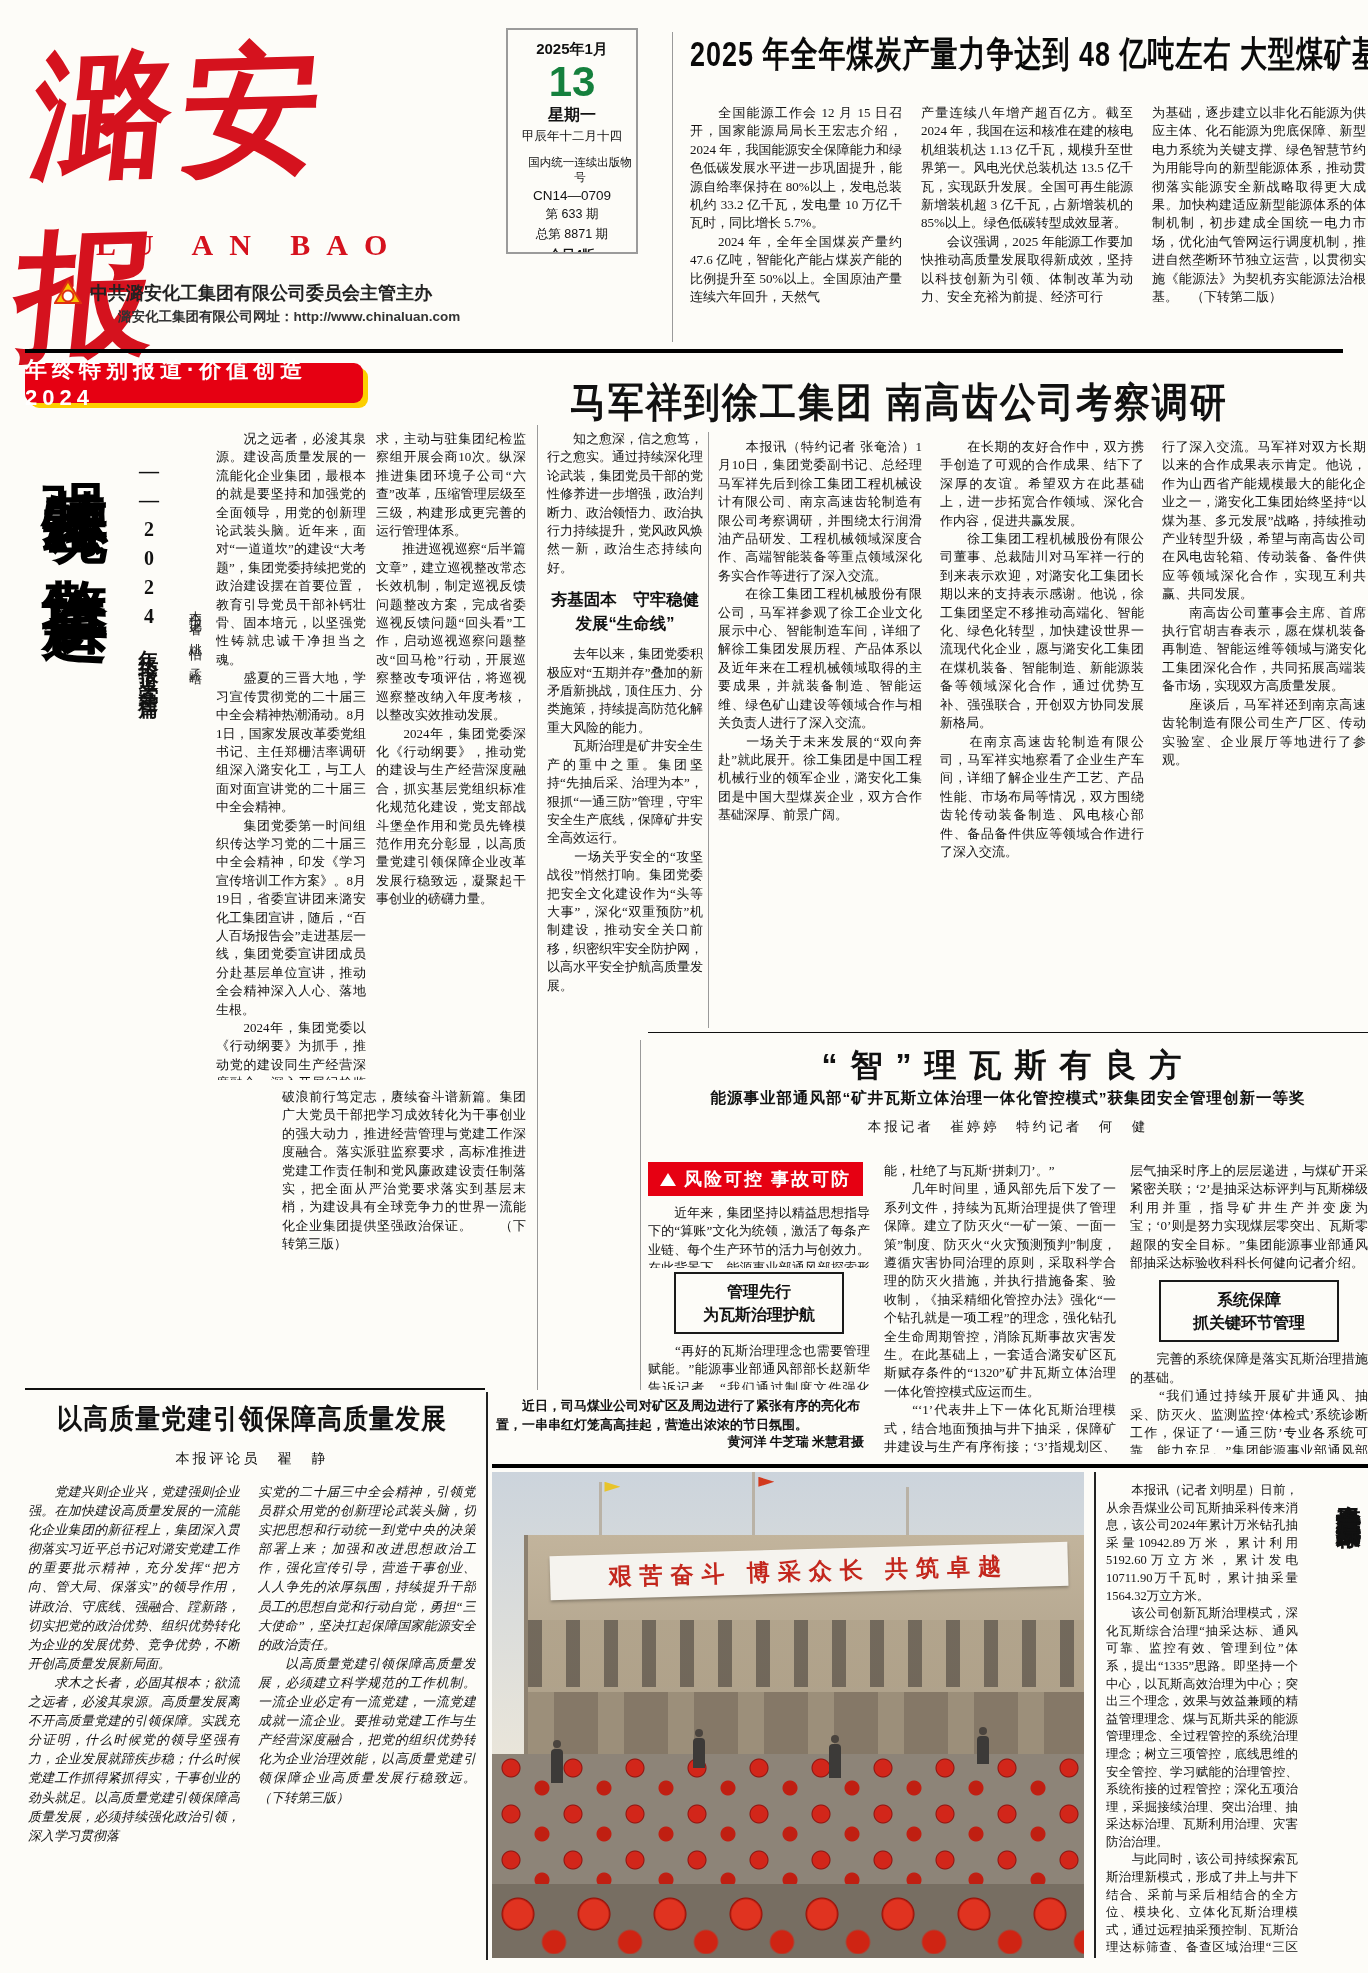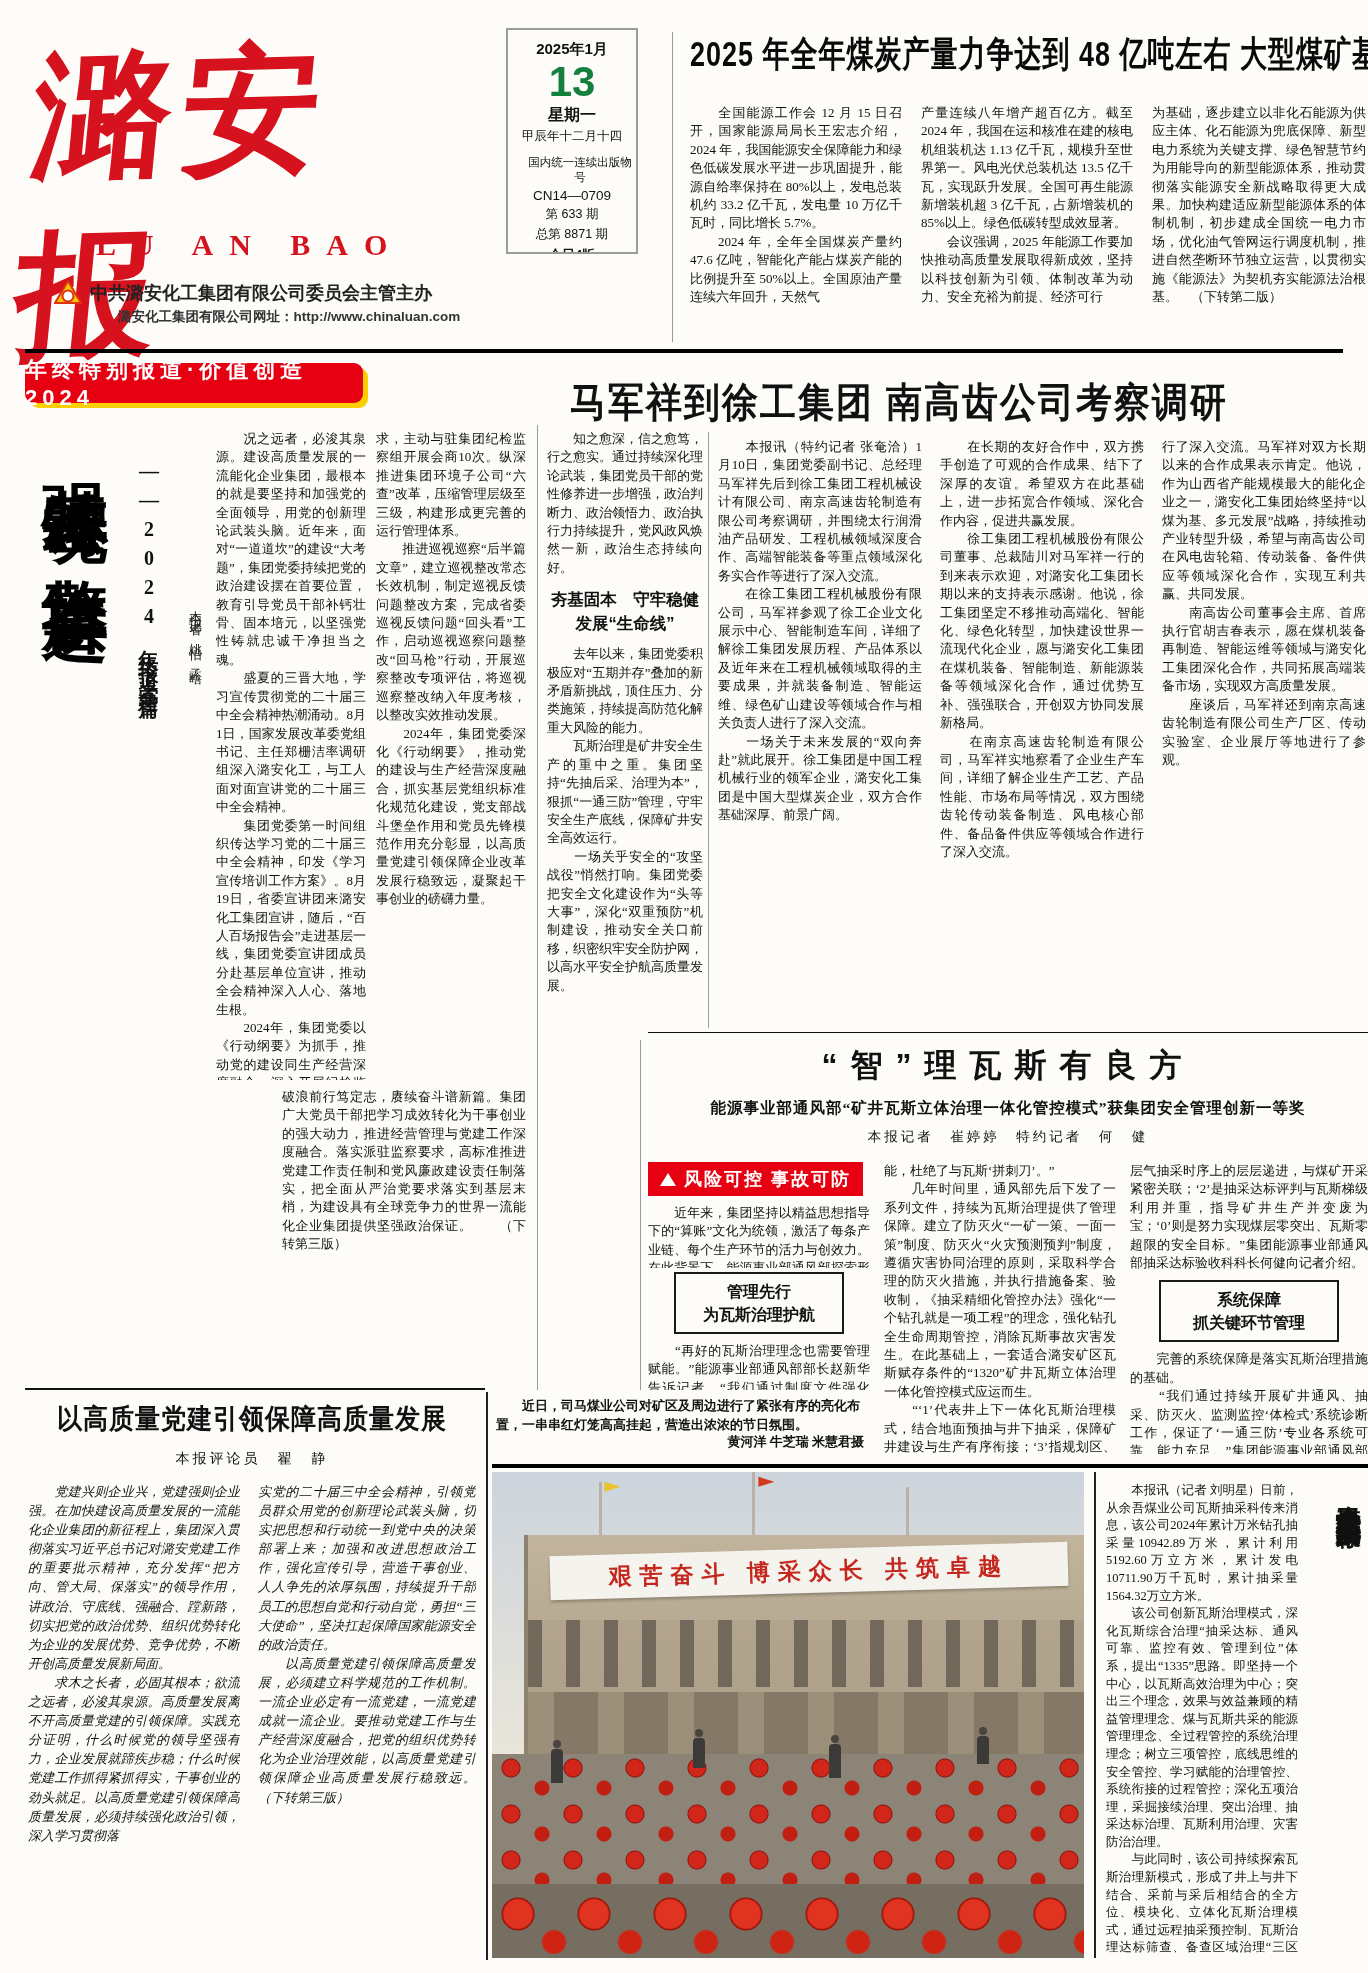--- a/index.html
+++ b/index.html
@@ -184,21 +184,21 @@
 　　在南京高速齿轮制造有限公司，马军祥实地察看了企业生产车间，详细了解企业生产工艺、产品性能、市场布局等情况，双方围绕齿轮传动装备制造、风电核心部件、备品备件供应等领域合作进行了深入交流。</div>
   <div class="abs body-text" style="left:1162px; top:438px; width:204px; height:588px;">行了深入交流。马军祥对双方长期以来的合作成果表示肯定。他说，作为山西省产能规模最大的能化企业之一，潞安化工集团始终坚持“以煤为基、多元发展”战略，持续推动产业转型升级，希望与南高齿公司在风电齿轮箱、传动装备、备件供应等领域深化合作，实现互利共赢、共同发展。
 　　南高齿公司董事会主席、首席执行官胡吉春表示，愿在煤机装备再制造、智能运维等领域与潞安化工集团深化合作，共同拓展高端装备市场，实现双方高质量发展。
 　　座谈后，马军祥还到南京高速齿轮制造有限公司生产厂区、传动实验室、企业展厅等地进行了参观。</div>
 
   <div class="abs vrule" style="left:640px; top:1040px; height:350px;"></div>
   <div class="abs hrule-thin" style="left:648px; top:1032px; width:720px; height:1px;"></div>
 
   <div class="abs" style="left:648px; top:1044px; width:720px;">
     <div class="gas-headline hei">“智”理瓦斯有良方</div>
-    <div class="gas-subtitle hei" style="margin-top:10px;font-family:Liberation Serif, serif;">能源事业部通风部“矿井瓦斯立体治理一体化管控模式”获集团安全管理创新一等奖</div>
+    <div class="gas-subtitle hei" style="">能源事业部通风部“矿井瓦斯立体治理一体化管控模式”获集团安全管理创新一等奖</div>
     <div class="gas-byline" style="margin-top:9px;">本报记者　崔婷婷　特约记者　何　健</div>
   </div>
 
   <div class="abs" style="left:648px; top:1162px; width:222px; height:228px; overflow:hidden;">
     <div class="redbox">
       <span class="tri"></span>
       <span>风险可控 事故可防</span>
     </div>
     <div class="body-text">　　近年来，集团坚持以精益思想指导下的“算账”文化为统领，激活了每条产业链、每个生产环节的活力与创效力。在此背景下，能源事业部通风部探索形成的“1320”矿井瓦斯立体治理一体化管控模式，使瓦斯由威胁矿井安全的“拦路虎”化身为锐意进取的“尖刀连”，为企业安全生产注入了强劲动力。</div>
   </div>

